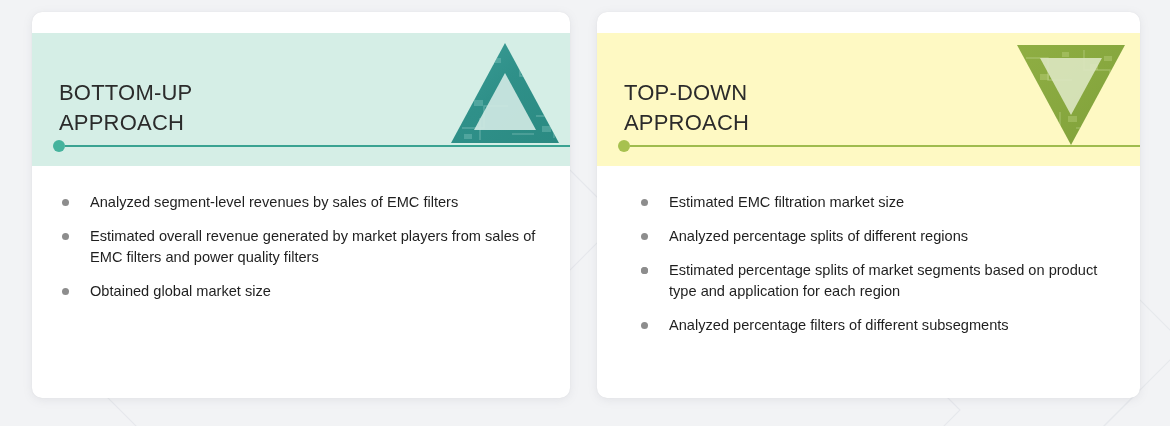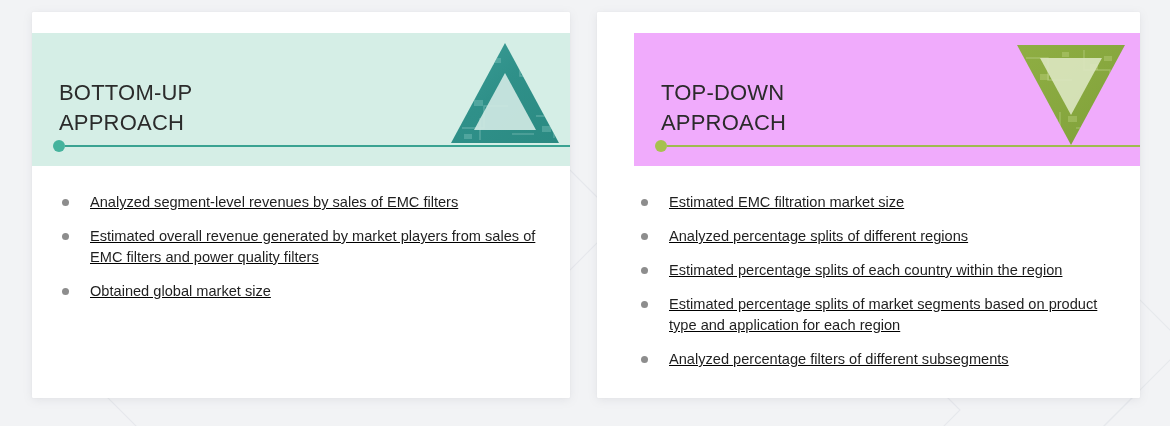--- a/index.html
+++ b/index.html
@@ -26,36 +26,35 @@
   .stage {
     position: absolute;
     inset: 0;
     display: flex;
     z-index: 1;
   }
 
   .card {
     position: absolute;
     background: #ffffff;
-    border-radius: 1px;
+    border-radius: 10px;
     box-shadow: 0 2px 10px rgba(120,126,140,0.13), 0 0 1px rgba(120,126,140,0.18);
     overflow: hidden;
-    text-decoration: underline;
   }
   .card-left  { left: 32px;  top: 12px; width: 538px; height: 386px; }
   .card-right { left: 597px; top: 12px; width: 543px; height: 386px; }
 
   .card-header {
     position: relative;
     height: 133px;
     margin: 21px 0 0 0;
     overflow: hidden;
   }
   .card-left  .card-header { background: #d5eee6; }
-  .card-right .card-header { background: #f0abfc; margin-left: 37px; }
+  .card-right .card-header { background: #fef9c3; }
 
   .card-title {
     position: absolute;
     left: 27px;
     top: 27px;
     font-size: 22px;
     line-height: 30px;
     letter-spacing: 0.2px;
     color: #2b2b2b;
     font-weight: 400;
@@ -248,21 +247,20 @@
       <li class="bullet">
         <span class="marker"></span>
         <span>Estimated EMC filtration market size</span>
       </li>
       <li class="bullet">
         <span class="marker"></span>
         <span>Analyzed percentage splits of different regions</span>
       </li>
       <li class="bullet">
         <span class="marker"></span>
-        <span>Estimated percentage splits of each country within the region</span>
       </li>
       <li class="bullet">
         <span class="marker"></span>
         <span>Estimated percentage splits of market segments based on product type and application for each region</span>
       </li>
       <li class="bullet">
         <span class="marker"></span>
         <span>Analyzed percentage filters of different subsegments</span>
       </li>
     </ul>

